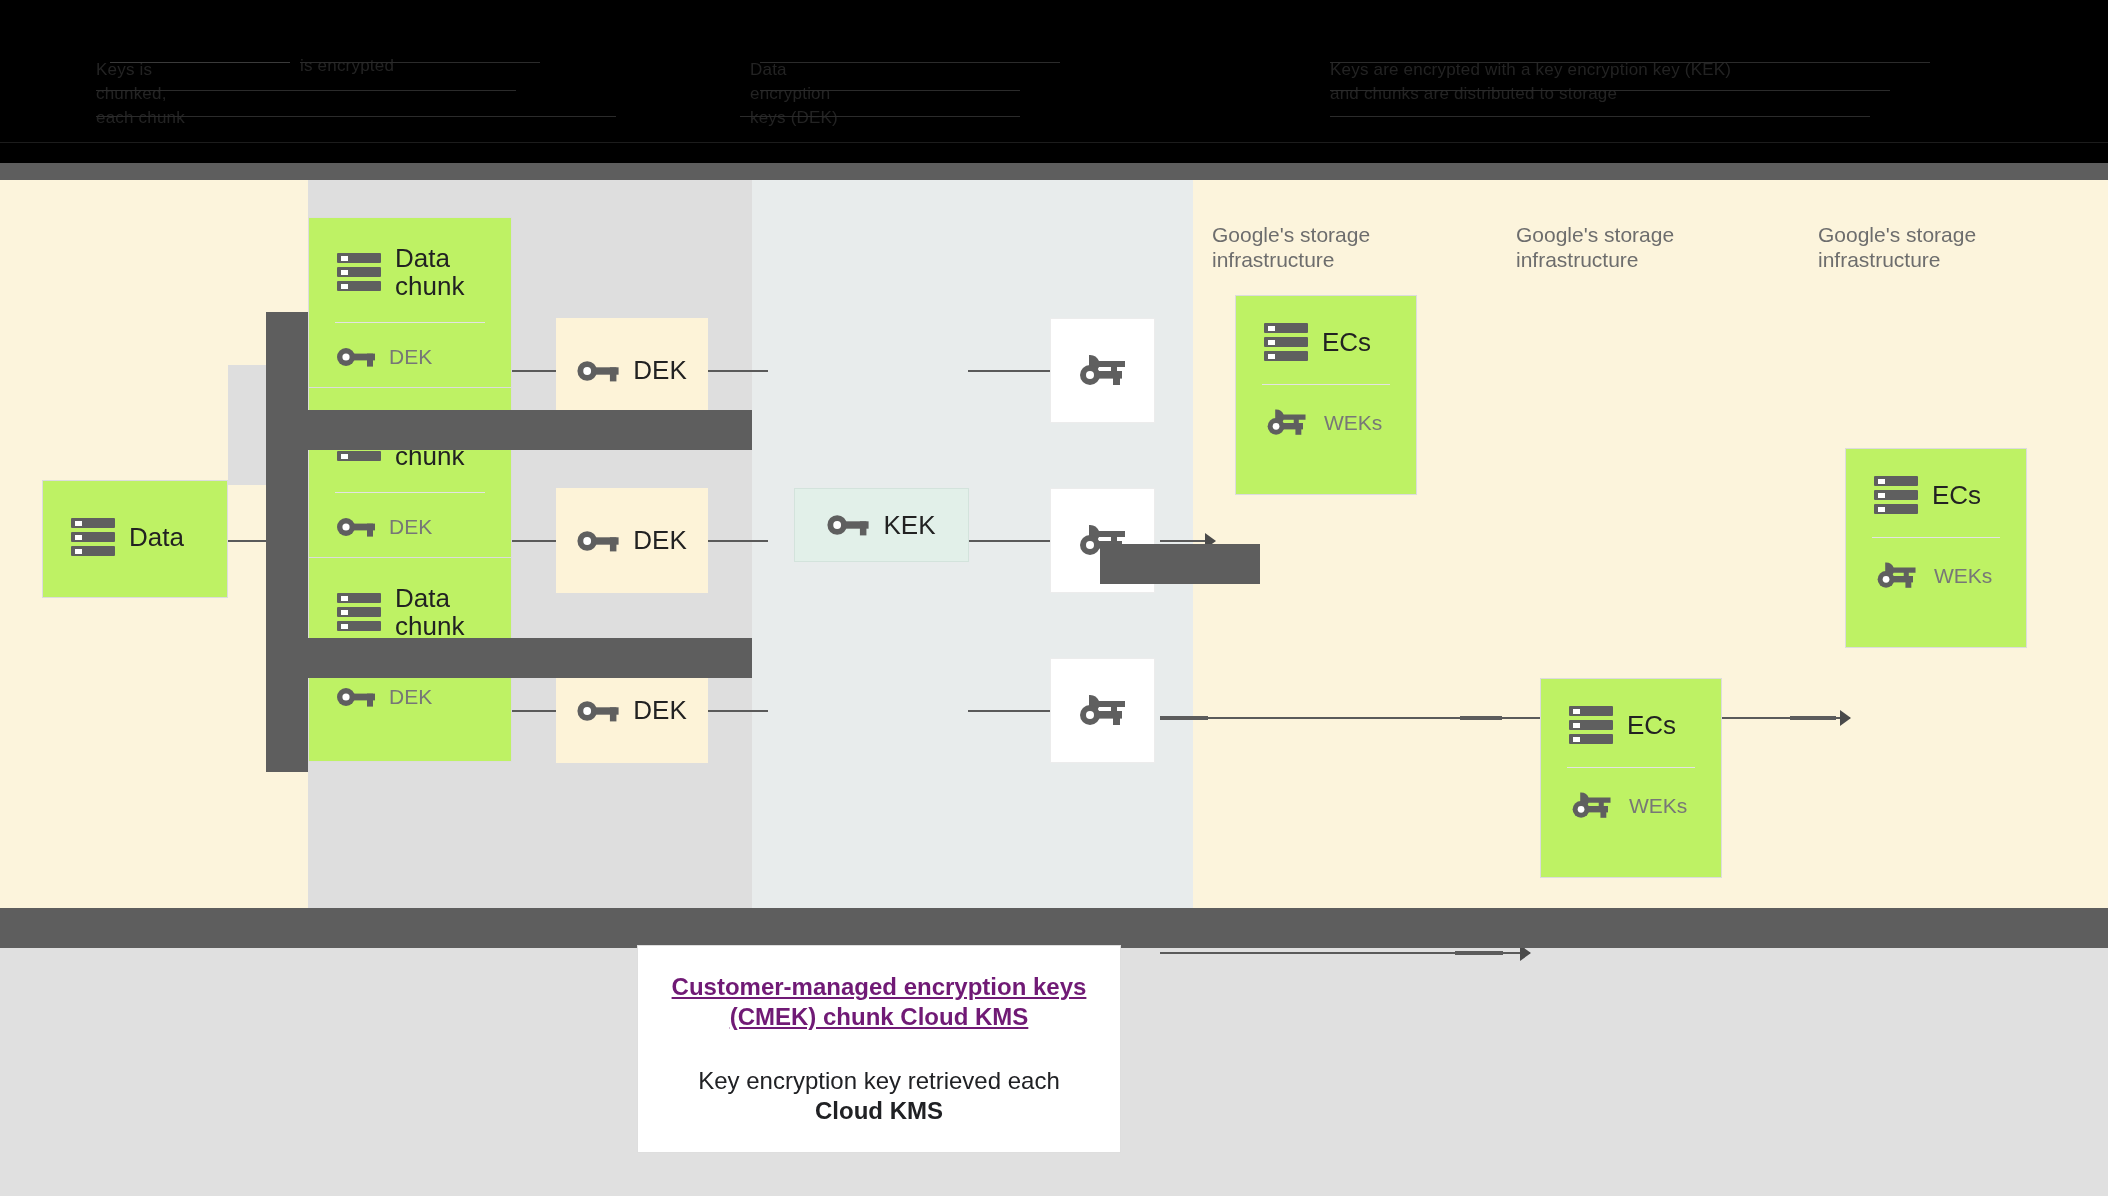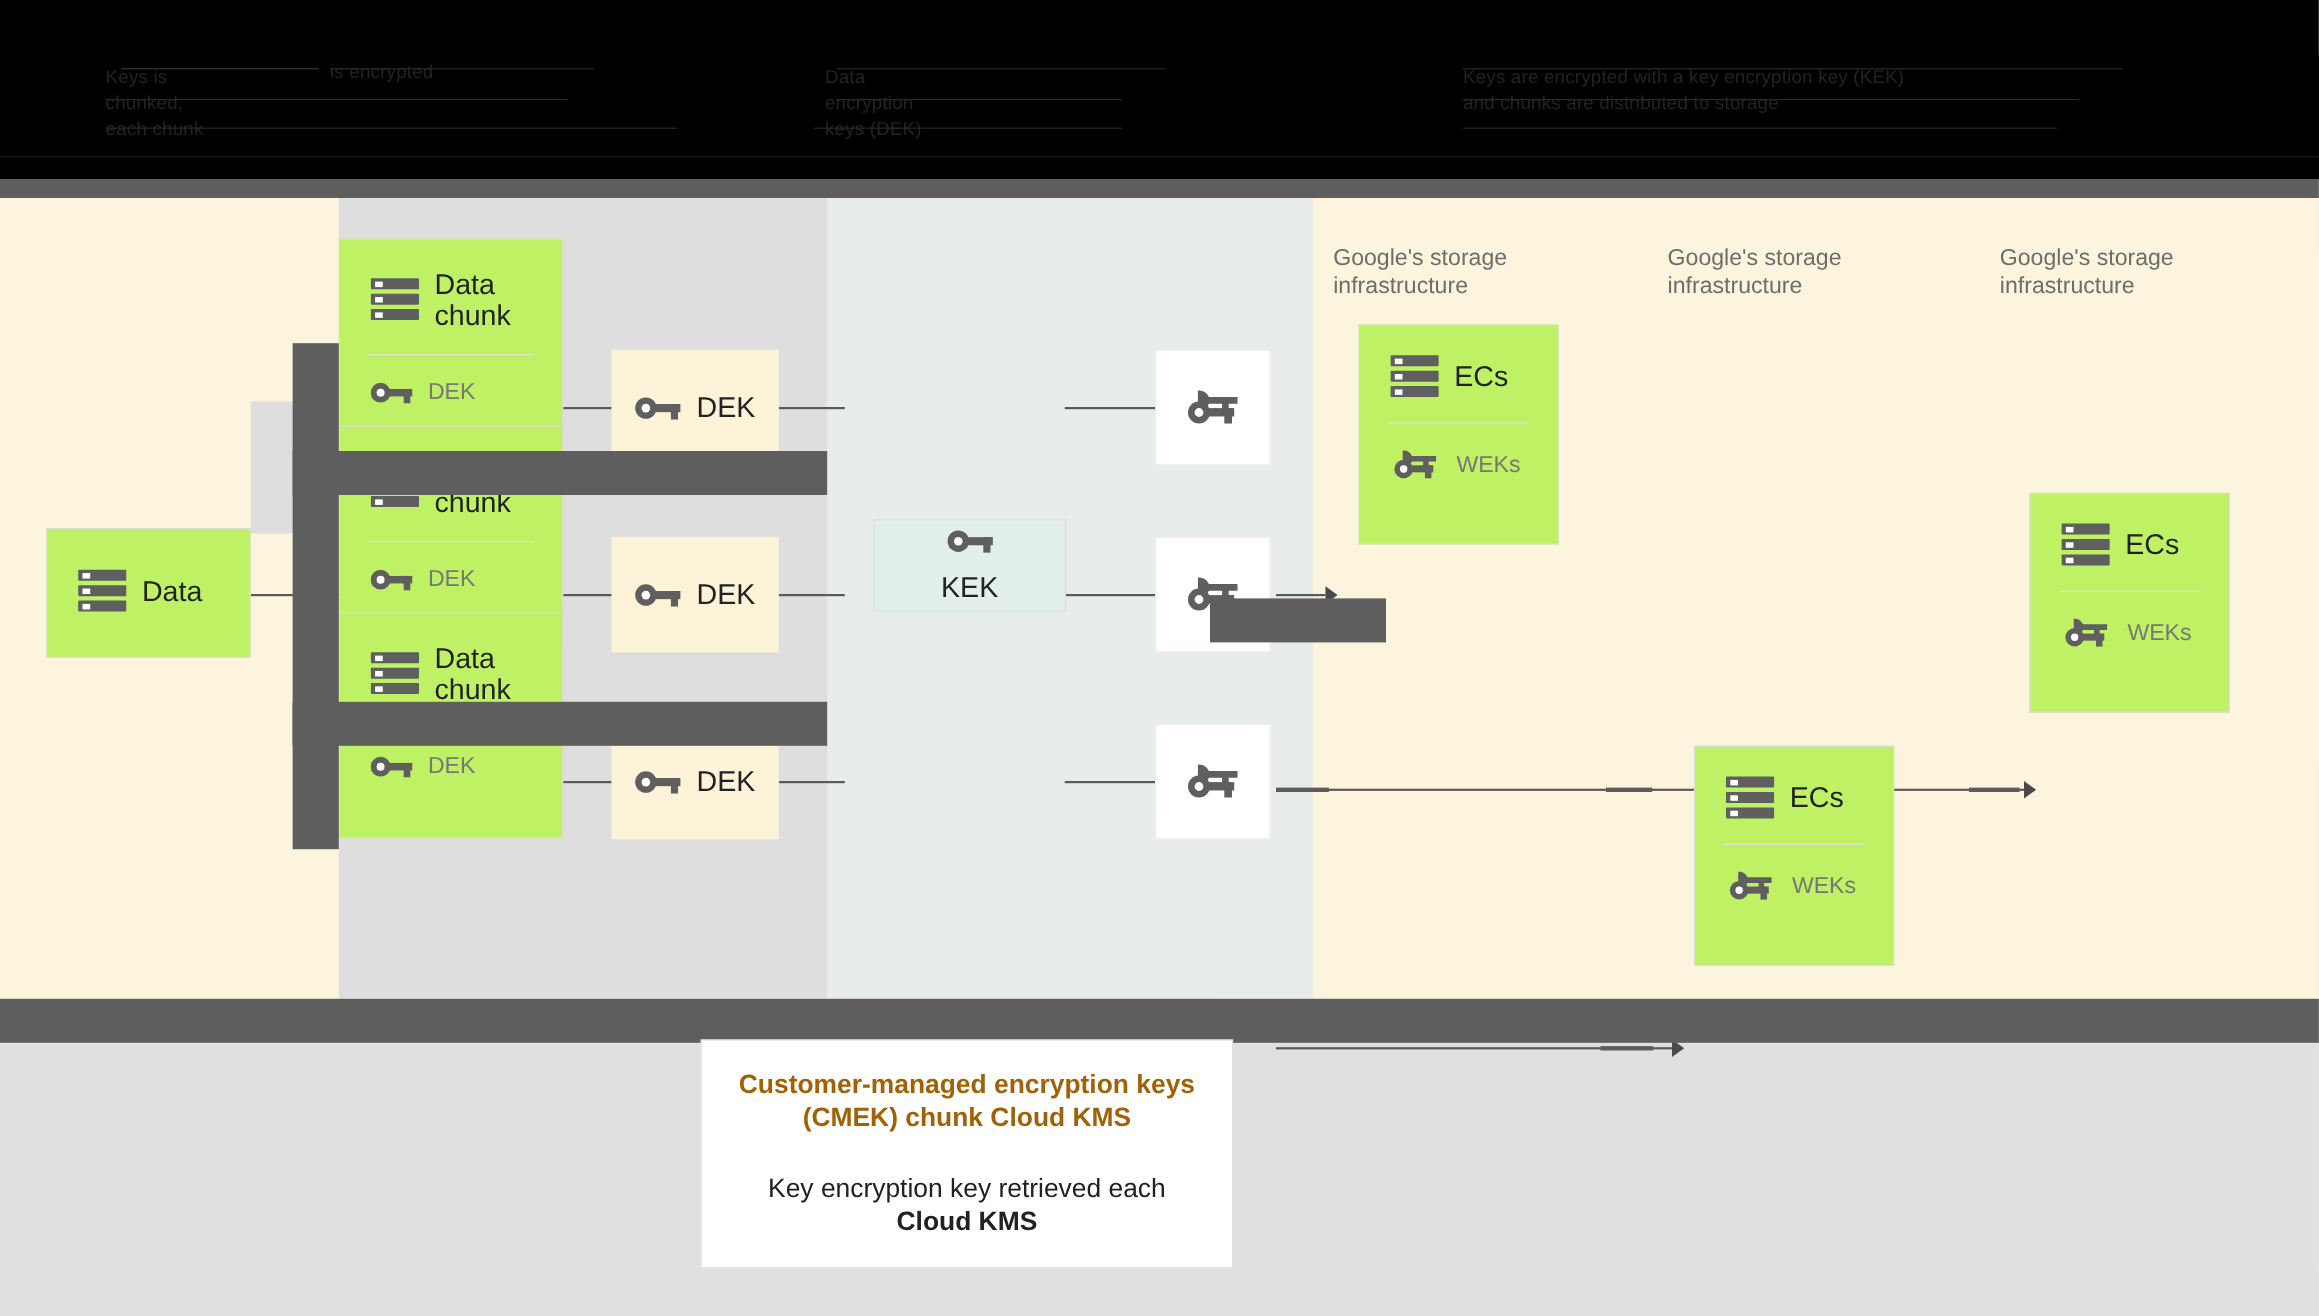--- a/index.html
+++ b/index.html
@@ -63,21 +63,21 @@
   .infra{position:absolute;font-size:21px;line-height:25px;color:#6d6d6d;}
 
   
   .band{position:absolute;background:#5e5e5e;z-index:40;}
 
   
   .footer-band{position:absolute;left:0;top:908px;width:2108px;height:40px;background:#5e5e5e;}
   .caption{position:absolute;left:637px;top:945px;width:484px;height:208px;background:#fff;
            border:1px solid #dedede;box-sizing:border-box;
            display:flex;flex-direction:column;align-items:center;justify-content:center;}
-  .caption .strong{font-size:24px;font-weight:bold;color:#a16207;text-align:left;line-height:30px;}
+  .caption .strong{font-size:24px;font-weight:bold;color:#701a75;text-align:left;line-height:30px;text-decoration:underline;}
   .caption .norm{font-size:24px;color:#202124;text-align:center;line-height:30px;margin-top:34px;}
 </style>
 </head>
 <body>
 
 <div class="stage">
 
   <div class="header-band">
     <div class="header-text">
       <div class="hcol c1">Keys is</div>
@@ -271,21 +271,21 @@
         <svg class="keyi" width="42" height="26" viewBox="0 0 38 24">
           <circle cx="9" cy="12" r="9" fill="#5f5f5f"></circle>
             <circle cx="9" cy="12" r="3.6" fill="#fff"></circle>
           <rect x="14" y="8.6" width="24" height="6.8" fill="#5f5f5f"></rect>
           <rect x="30" y="8.6" width="6" height="13" fill="#5f5f5f"></rect>
         </svg>
       </span>
       <span class="lbl">DEK</span>
     </div>
 
-    <div class="keybox kek-box" style="left:794px;top:292px;width:175px;height:84px;flex-direction:column;">
+    <div class="keybox kek-box" style="left:794px;top:308px;width:175px;height:74px;">
       <span>
         <svg class="keyi" width="42" height="26" viewBox="0 0 38 24">
           <circle cx="9" cy="12" r="9" fill="#5f5f5f"></circle>
             <circle cx="9" cy="12" r="3.6" fill="#fff"></circle>
           <rect x="14" y="8.6" width="24" height="6.8" fill="#5f5f5f"></rect>
           <rect x="30" y="8.6" width="6" height="13" fill="#5f5f5f"></rect>
         </svg>
       </span>
       <span class="lbl">KEK</span>
     </div>

